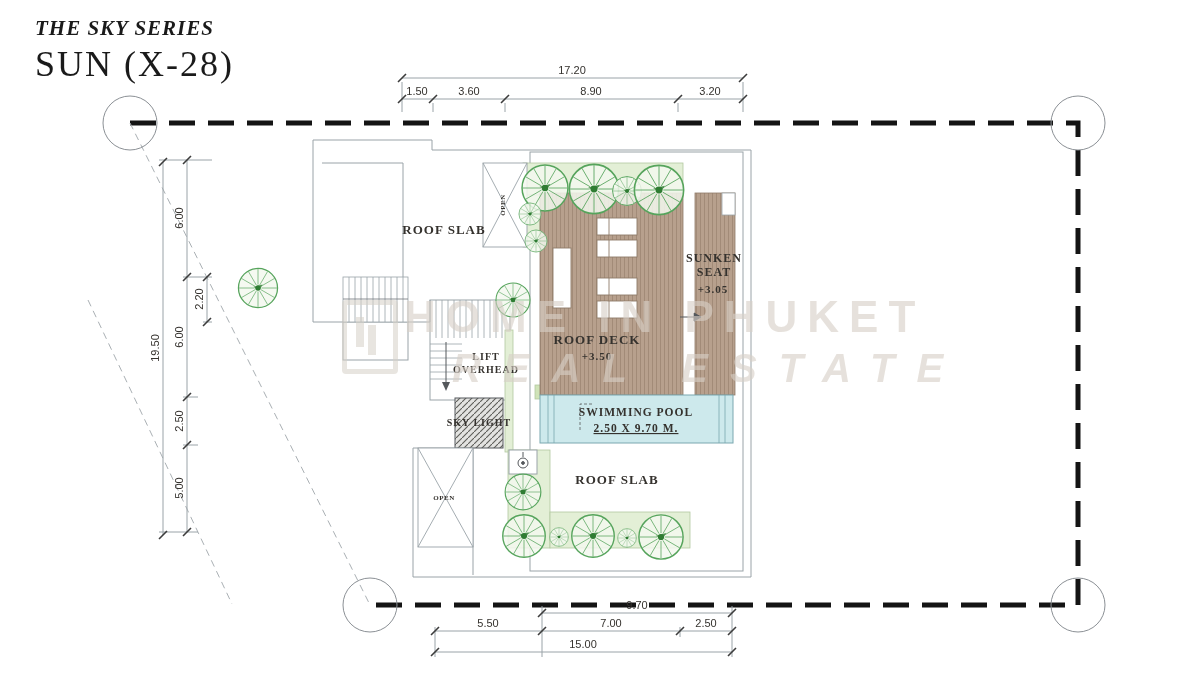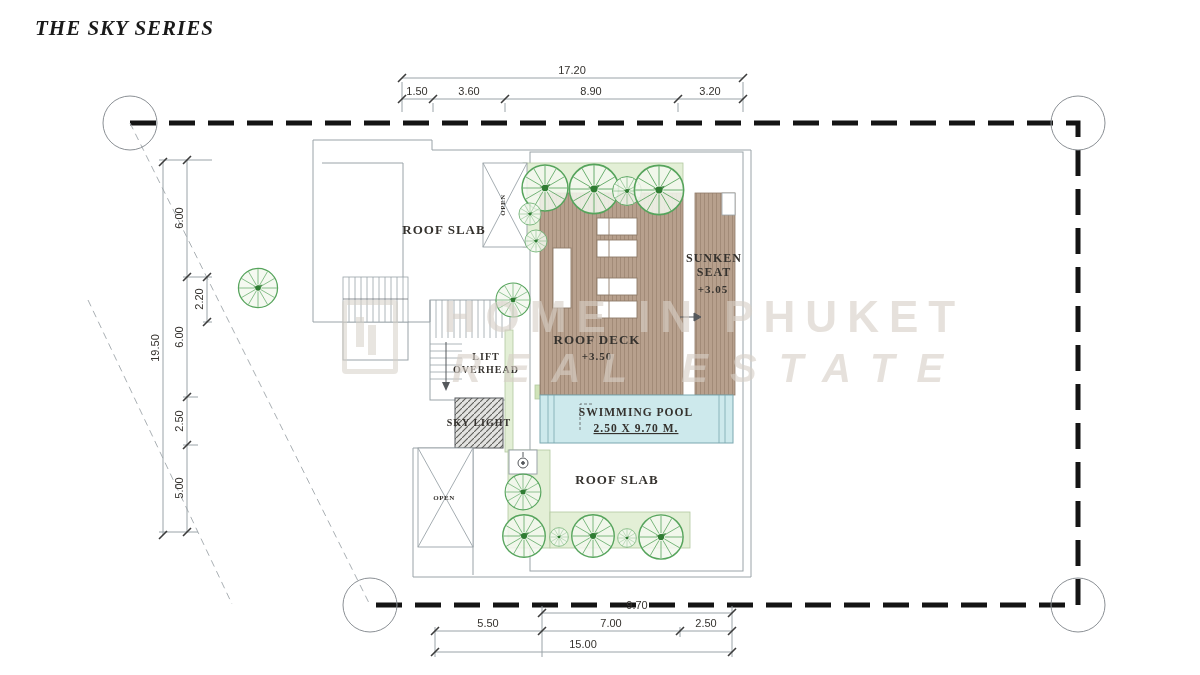--- a/index.html
+++ b/index.html
@@ -1,17 +1,17 @@
 <!DOCTYPE html>
 <html><head>
 <meta charset="utf-8">
 <style>
   html,body{margin:0;padding:0;background:#fff;}
   .stage{position:relative;width:1200px;height:675px;background:#ffffff;overflow:hidden;
-         font-family:"Liberation Serif",serif;text-align:right;}
+         font-family:"Liberation Serif",serif;}
   .title-block{position:absolute;left:35px;top:16px;color:#1a1a1a;}
   .title-series{font-style:italic;font-weight:bold;font-size:21px;letter-spacing:1px;}
   .title-model{font-size:36px;letter-spacing:2px;margin-top:2px;}
   svg.plan{position:absolute;left:0;top:0;}
   .watermark{position:absolute;left:404px;top:292px;color:rgba(214,207,198,0.62);
              font-family:"Liberation Sans",sans-serif;font-weight:bold;pointer-events:none;}
   .watermark .wm1{font-size:44px;letter-spacing:10px;white-space:nowrap;}
   .watermark .wm2{font-size:40px;letter-spacing:22px;white-space:nowrap;margin-top:4px;margin-left:48px;font-style:italic;}
   .wm-logo{position:absolute;left:-62px;top:8px;width:46px;height:64px;
            border:5px solid rgba(214,207,198,0.55);border-radius:4px;}
@@ -21,20 +21,21 @@
   .dimtxt{font-family:"Liberation Sans",sans-serif;font-size:11px;}
   .lbl{font-family:"Liberation Serif",serif;font-weight:bold;letter-spacing:1px;}
 </style>
 </head>
 <body>
 
 <div class="stage">
 
   <div class="title-block">
     <div class="title-series">THE SKY SERIES</div>
+    <div class="title-model">SUN (X-28)</div>
   </div>
 
   <svg class="plan" width="1200" height="675" viewBox="0 0 1200 675">
     <defs>
       <pattern id="wood" width="4" height="8" patternUnits="userSpaceOnUse">
         <rect width="4" height="8" fill="#b7a08d"></rect>
         <path d="M0.5,0 V8" stroke="#a28b78" stroke-width="1"></path>
       </pattern>
       <pattern id="hatch" width="6" height="6" patternUnits="userSpaceOnUse">
         <rect width="6" height="6" fill="#e3e3e1"></rect>

